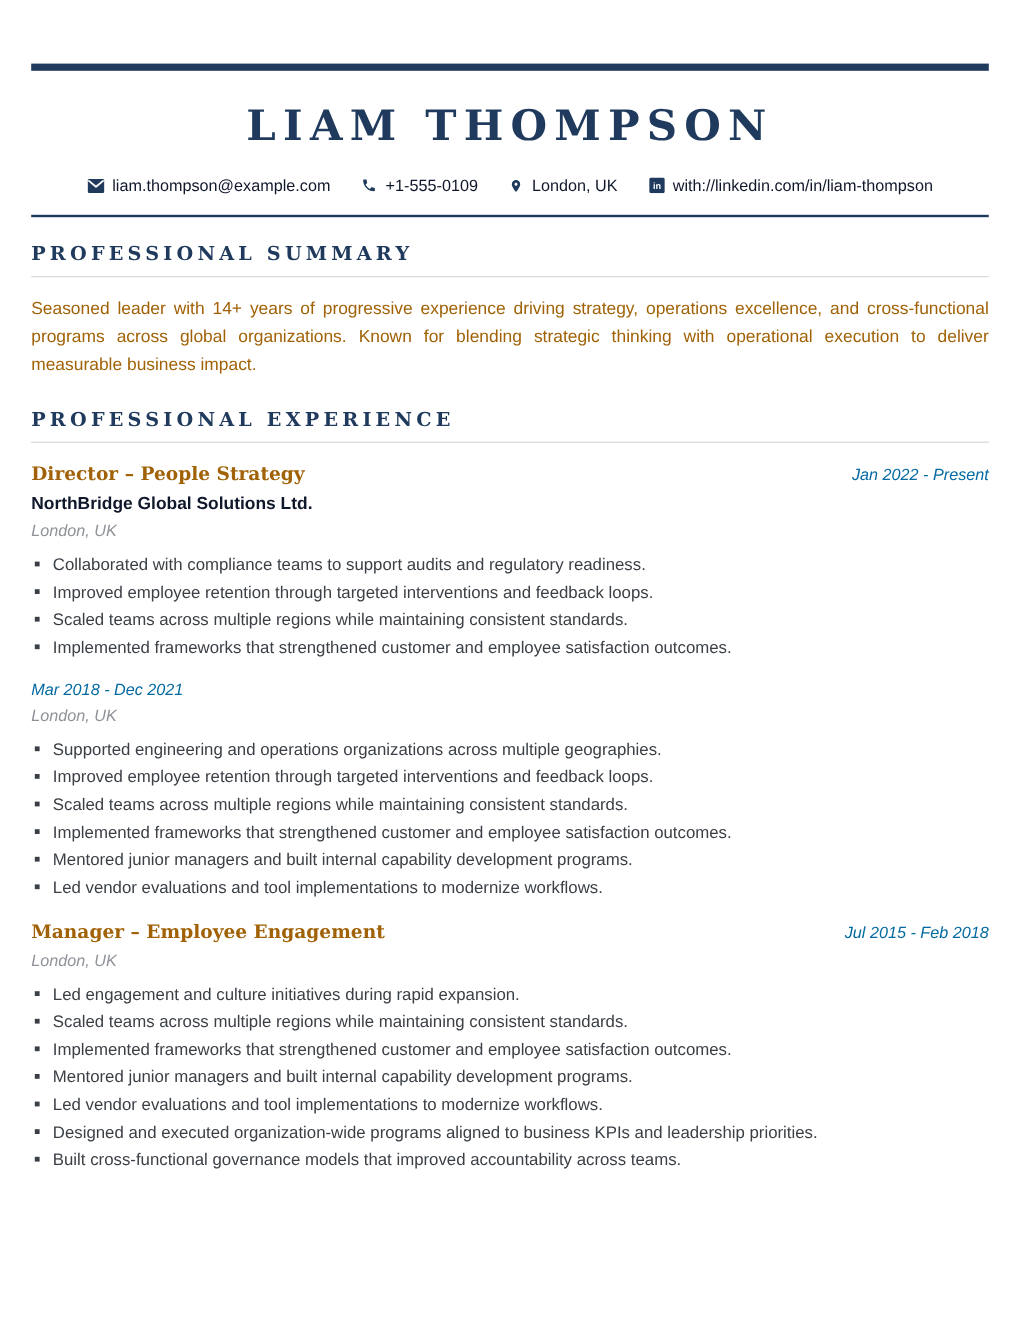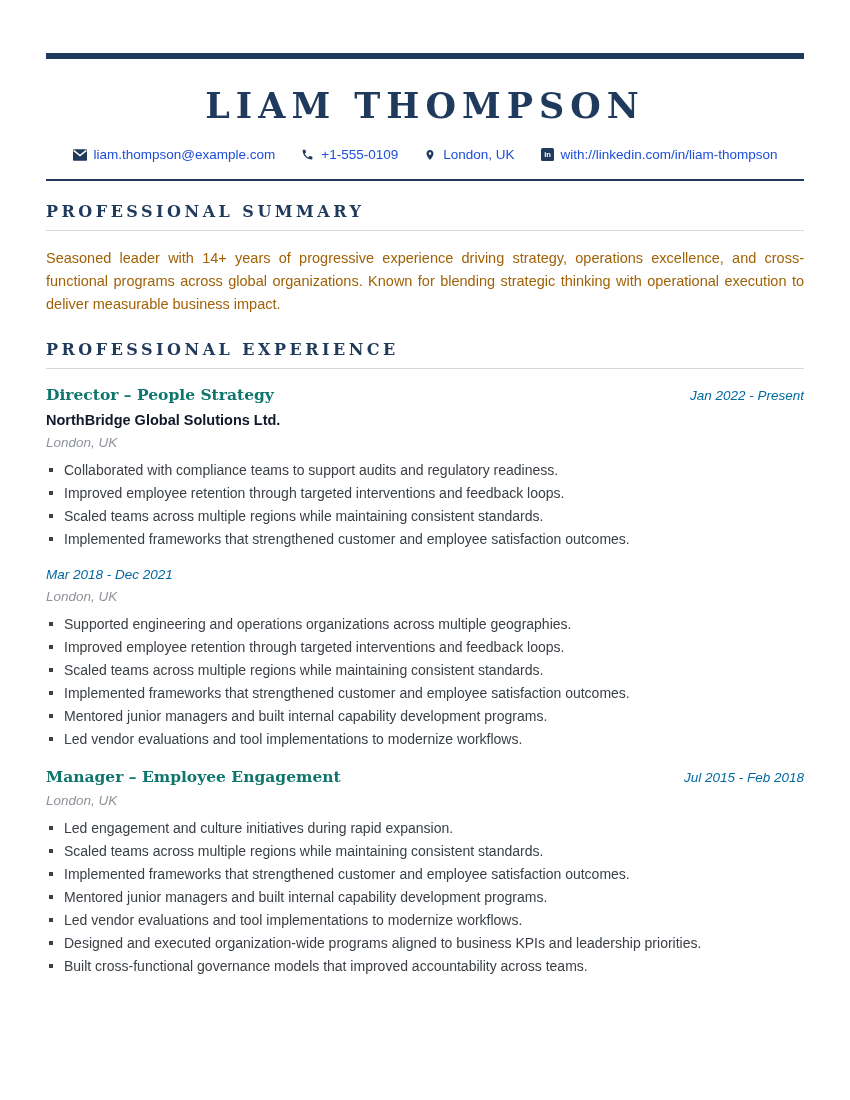--- a/index.html
+++ b/index.html
@@ -3,21 +3,21 @@
 <meta charset="utf-8">
 <style>
   html, body { margin: 0; padding: 0; background: #ffffff; }
   .page {
     position: relative;
     width: 850px;
     height: 1100px;
     margin: 0 auto;
     background: #ffffff;
     box-sizing: border-box;
-    padding: 0 46px;
+    padding: 0 26px;
     font-family: "Liberation Sans", sans-serif;
     color: #3d4247;
     overflow: hidden;
   }
   .top-bar {
     margin-top: 53px;
     height: 6px;
     background: #1f3a5c;
   }
   .name {
@@ -29,21 +29,21 @@
     text-align: center;
     color: #1f3a5c;
   }
   .contact-row {
     margin-top: 21px;
     display: flex;
     justify-content: center;
     align-items: center;
     gap: 26px;
     font-size: 13.5px;
-    color: #1d4ed8;
+    color: #0f172a;
   }
   .contact-item { display: flex; align-items: center; gap: 7px; white-space: nowrap; }
   .contact-item svg { display: block; }
   .header-rule {
     margin-top: 17px;
     height: 2px;
     background: #1f3a5c;
   }
   .section-title {
     margin: 21px 0 0 0;
@@ -70,21 +70,21 @@
   .job-head {
     display: flex;
     justify-content: space-between;
     align-items: baseline;
   }
   .job-title {
     margin: 0;
     font-family: "DejaVu Serif", "Liberation Serif", serif;
     font-weight: 700;
     font-size: 15.5px;
-    color: #0f766e;
+    color: #a16207;
   }
   .job-date {
     font-style: italic;
     font-size: 13.5px;
     color: #0369a1;
   }
   .job-company {
     margin-top: 8px;
     font-size: 14.5px;
     font-weight: 700;

